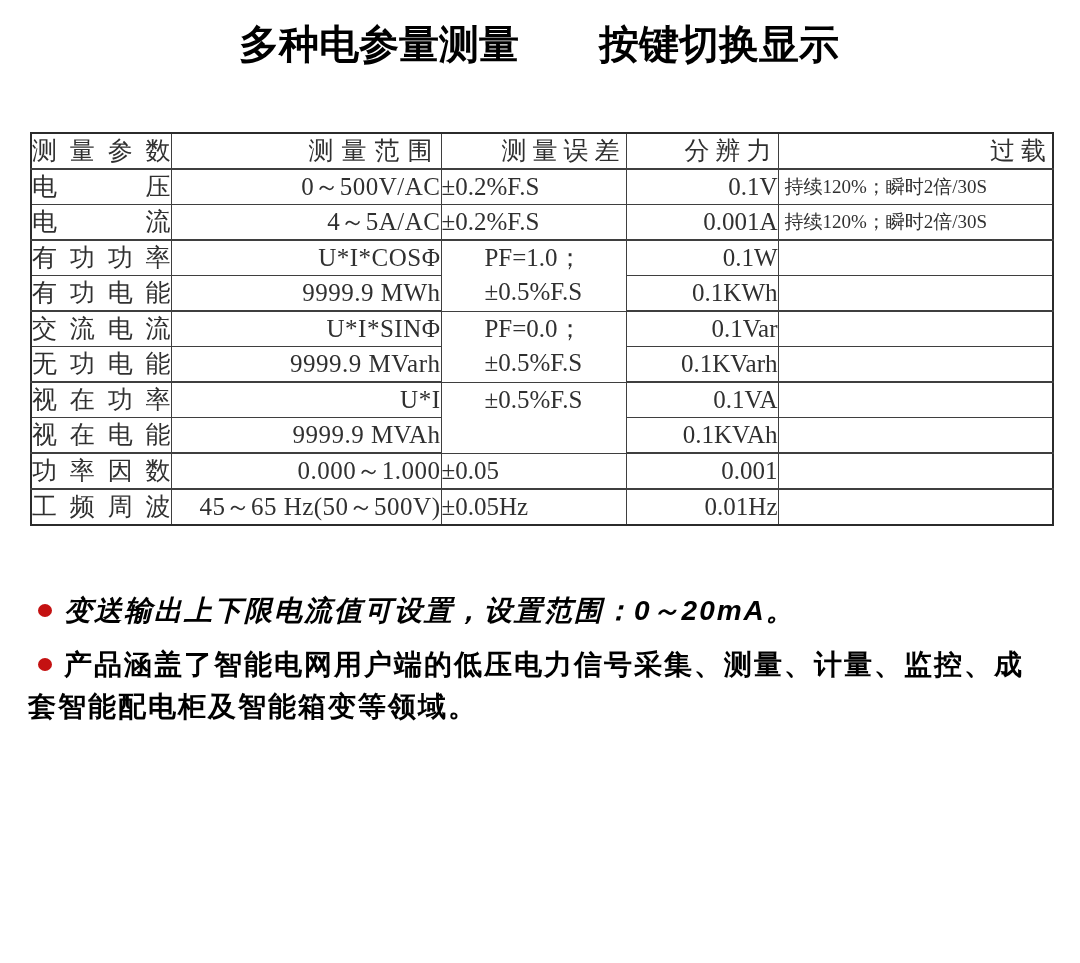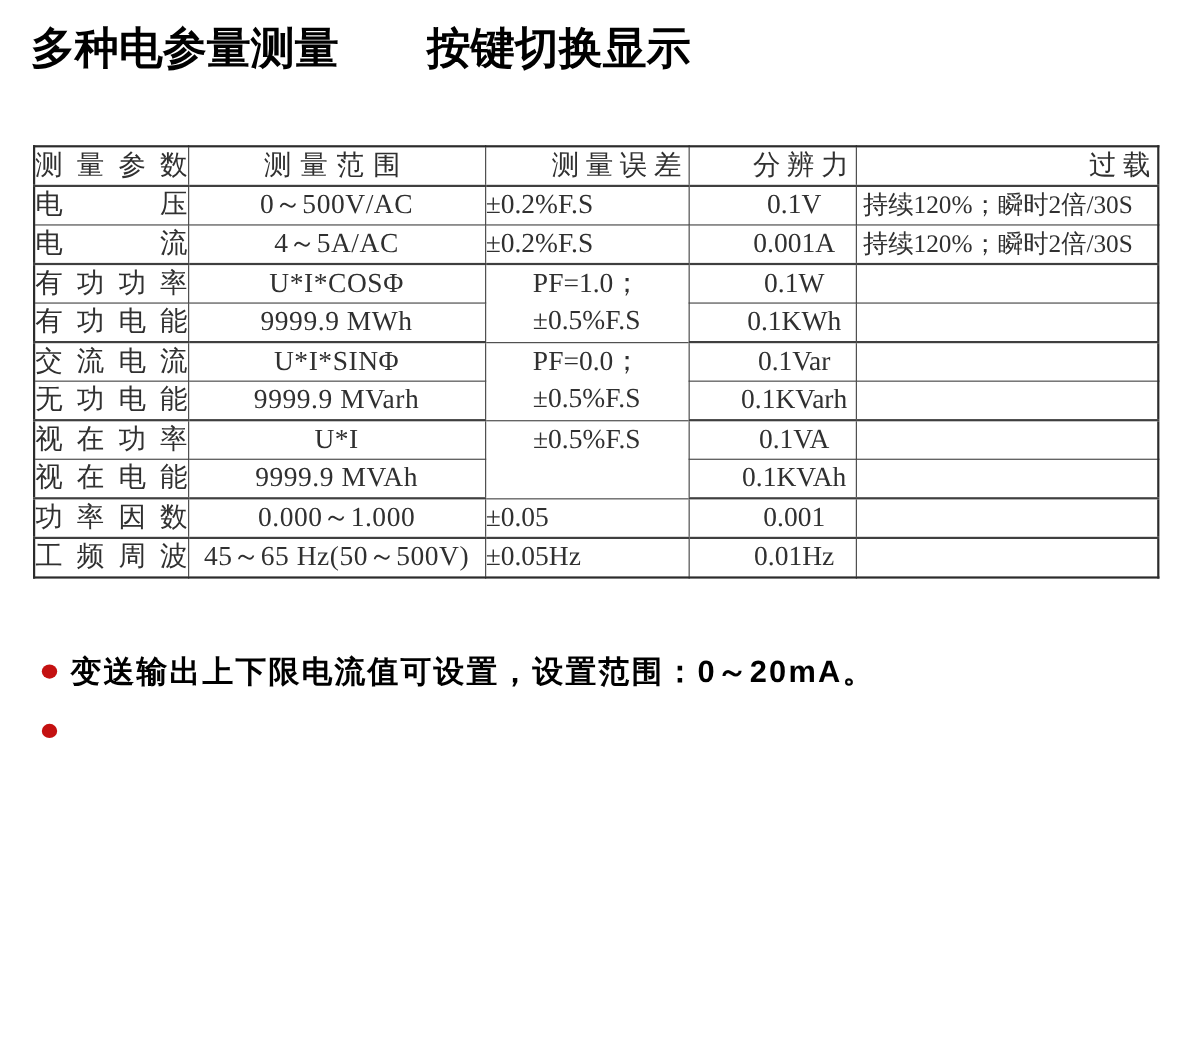--- a/index.html
+++ b/index.html
@@ -4,21 +4,21 @@
 <style>
   html, body { margin: 0; padding: 0; }
   body {
     width: 1080px; height: 963px; box-sizing: border-box;
     background: #ffffff; overflow: hidden;
     padding: 0 30px 0 28px;
     font-family: "Liberation Sans", "DejaVu Sans", sans-serif;
   }
   
   .page-title {
-    margin: 22px 0 0; text-align: left; color: #000;
+    margin: 22px 0 0; text-align: center; color: #000;
     font: 700 40px/44px "Liberation Sans", "DejaVu Sans", sans-serif;
     white-space: pre;
   }
   
   table.spec {
     border-collapse: collapse; table-layout: fixed;
     width: 1022px; margin: 66px 0 0 2px;
     color: #303030;
     font-family: "Liberation Serif", "DejaVu Serif", serif;
     font-size: 25px;
@@ -28,37 +28,37 @@
     border: 1px solid #3f3f3f;
     height: 34px; line-height: 34px;
     padding: 0; white-space: nowrap; overflow: hidden;
     font-weight: normal;
   }
   .spec thead tr { height: 35px; }
   .spec thead th { border-bottom-width: 2px; }
   .spec tr.group-end > td { border-bottom-width: 2px; margin-top: 28px; }
   
   .c1 { text-align: justify; text-align-last: justify; padding: 0 9px 0 15px; }
-  .c2 { text-align: center; padding-left: 28px; letter-spacing: 0.5px; }
+  .c2 { text-align: right; padding-left: 28px; letter-spacing: 0.5px; }
   th.c2 { letter-spacing: 8px; }
   .c3 { }
   th.c3, th.c4, th.c5 { text-align: right; letter-spacing: 6px; }
-  td.c4 { text-align: center; padding-left: 40px; }
-  td.c5 { text-align: left; padding-left: 6px; font-size: 23px; }
+  td.c4 { text-align: right; padding-left: 40px; }
+  td.c5 { text-align: left; padding-left: 6px; font-size: 19px; }
   td.merged { vertical-align: top; text-align: center; margin-top: 24px; }
   td.merged .inner { display: inline-block; text-align: left; line-height: 34px; vertical-align: top; }
   
   .bullets { margin-top: 64px; width: 1022px; }
   .bullets p {
     margin: 0 0 20px; color: #000;
     font: 700 28px/42px "Liberation Sans", "DejaVu Sans", sans-serif;
     letter-spacing: 2px;
   }
   .bullets p.b2 { margin-bottom: 22px; }
-  .bullets p.b3 { margin-bottom: 12px; }
+  .bullets p.b3 { margin-bottom: 12px; font-style: italic; }
   .bullets p.b4 { margin-bottom: 0; }
   .dot {
     display: inline-block; width: 14px; height: 13px; border-radius: 50%;
     background: #c41111; margin: 0 12px 5px 10px; vertical-align: middle;
   }
 </style>
 </head>
 <body>
 
 <h1 class="page-title">多种电参量测量　　按键切换显示</h1>
@@ -152,14 +152,14 @@
       <td class="c2">45～65 Hz(50～500V)</td>
       <td class="c3">±0.05Hz</td>
       <td class="c4">0.01Hz</td>
       <td class="c5"></td>
     </tr>
   </tbody>
 </table>
 
 <section class="bullets">
   <p class="b3"><span class="dot"></span><span>变送输出上下限电流值可设置，设置范围：0～20mA。</span></p>
-  <p class="b4"><span class="dot"></span></p>
+  <p class="b4"><span class="dot"></span><span>产品涵盖了智能电网用户端的低压电力信号采集、测量、计量、监控、成套智能配电柜及智能箱变等领域。</span></p>
 </section>
 
 </body></html>

